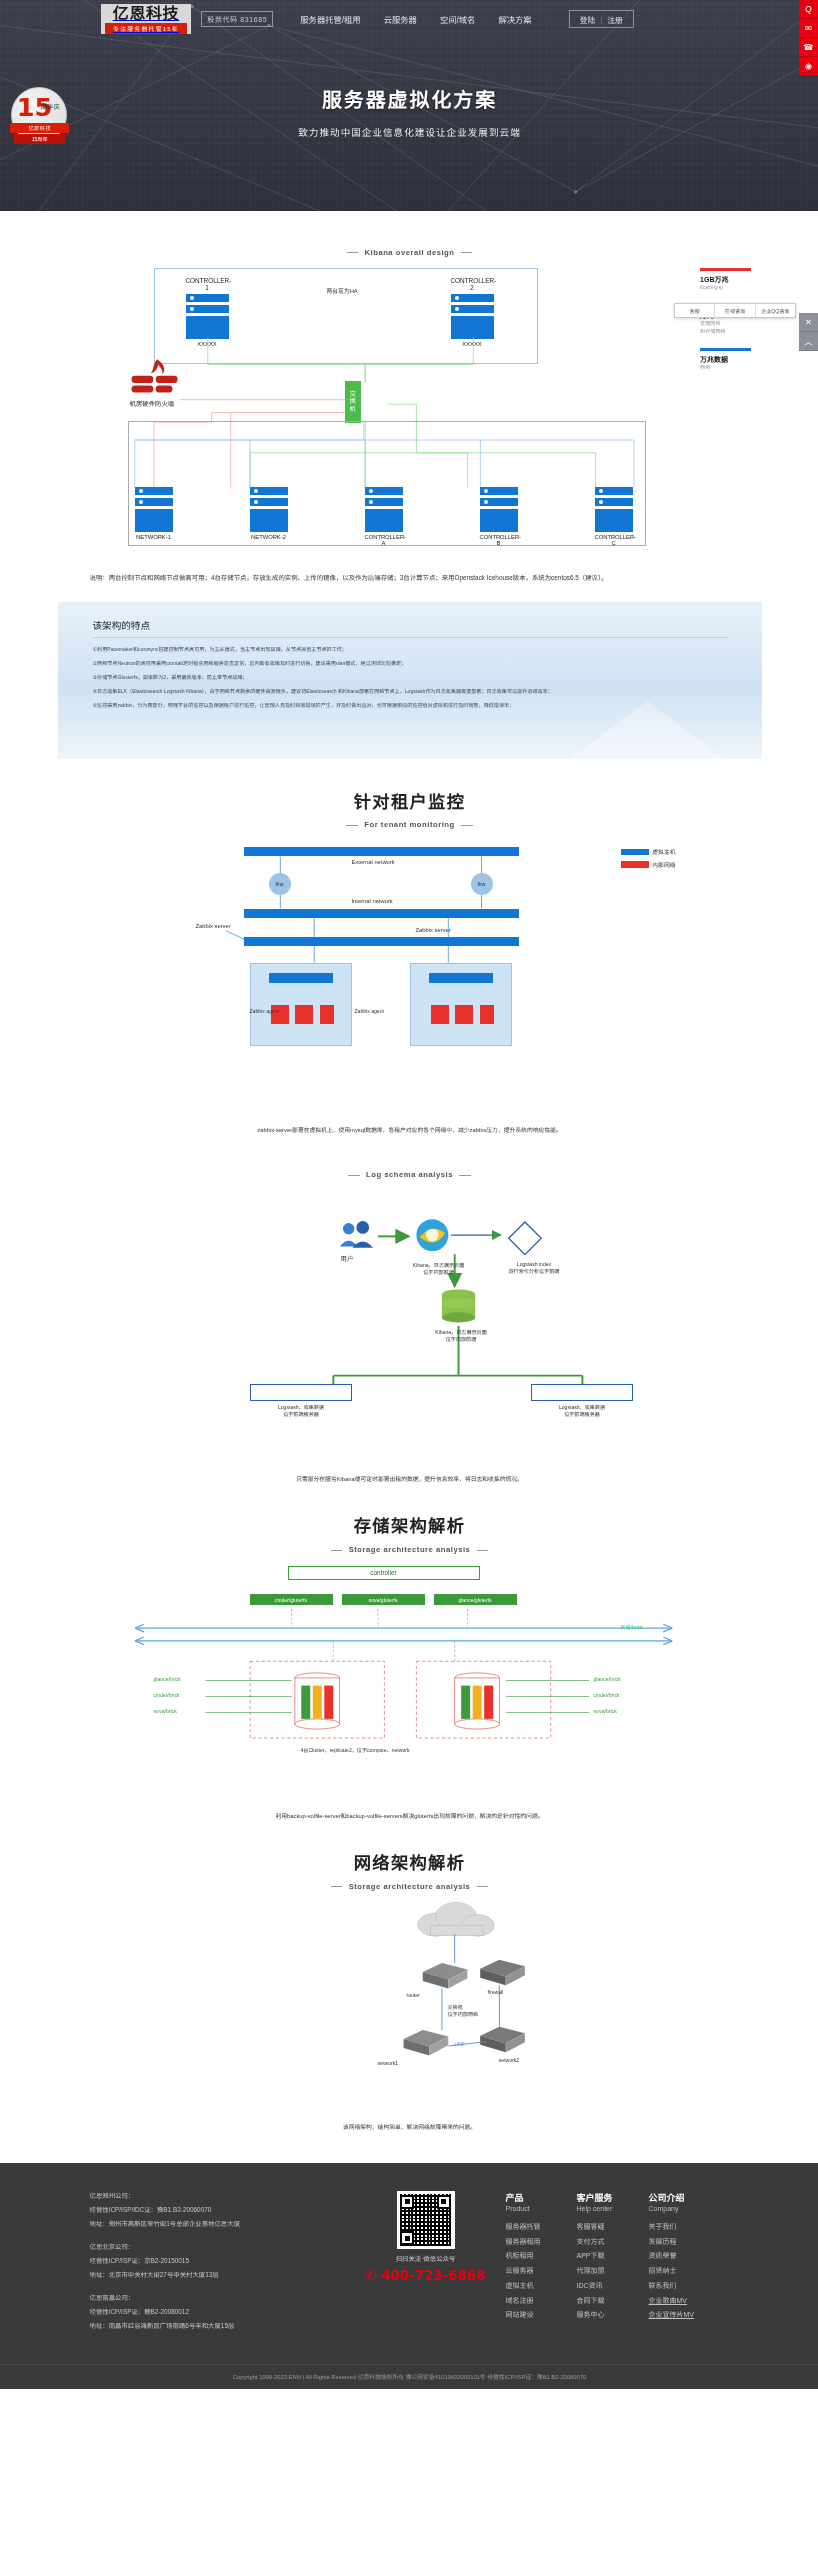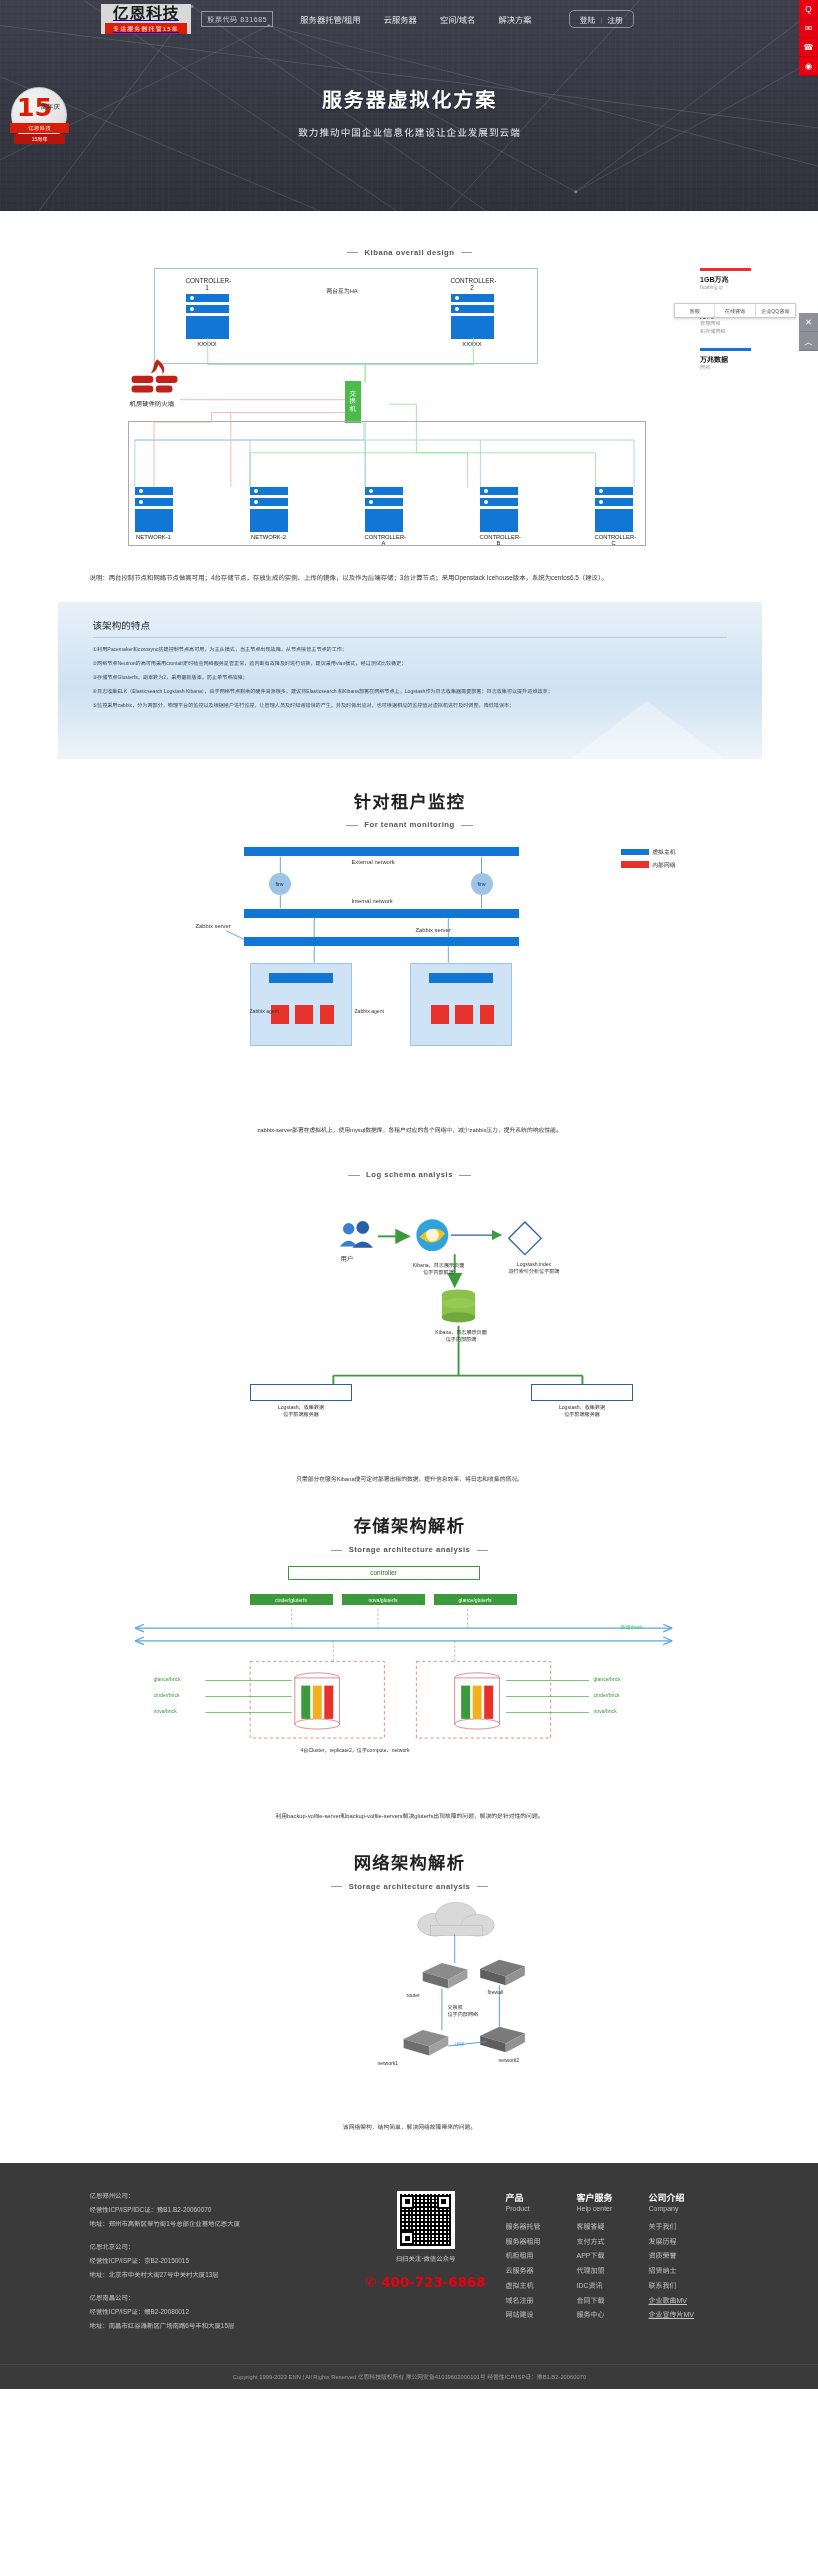--- a/index.html
+++ b/index.html
@@ -27,21 +27,21 @@
       repeating-linear-gradient(90deg, rgba(255,255,255,.05) 0 1.3px, transparent 1.3px 5.8px),
       repeating-linear-gradient(0deg, rgba(0,0,0,.15) 0 1.9px, transparent 1.9px 7px);}
   .hdr-lines{position:absolute;inset:0;}
   .navbar{position:relative;z-index:5;height:38px;display:flex;align-items:center;}
   .logo{display:flex;flex-direction:column;margin-left:101px;width:90px;background:#d8d8d8;padding:1.9px 3.8px 0;}
   .logo-main{font-size:16px;font-weight:bold;color:#1a1a1a;letter-spacing:0.6px;line-height:16.6px;text-align:center;font-family:"DejaVu Sans",sans-serif;}
   .logo-sub{background:#d81e06;color:#fff;font-size:5.8px;letter-spacing:1.3px;text-align:center;padding:0.6px 0 1.3px;margin-top:0.6px;}
   .stock-badge{margin-left:10.2px;border:0.6px solid #9295a3;color:#c9ccd6;font-size:7px;padding:1.9px 5.1px;letter-spacing:0.6px;}
   .nav-menu{display:flex;margin-left:27px;gap:23px;}
   .nav-menu a{color:#e3e5ec;font-size:8.3px;text-decoration:none;}
-  .auth{margin-left:37px;border:0.6px solid #8b8e9c;border-radius:5px;padding:2.6px 10.2px;color:#dfe1e8;font-size:7.7px;display:flex;gap:5.1px;align-items:center;}
+  .auth{margin-left:37px;border:0.6px solid #8b8e9c;border-radius:0;padding:2.6px 10.2px;color:#dfe1e8;font-size:7.7px;display:flex;gap:5.1px;align-items:center;}
   .auth span{cursor:pointer;}
   .auth .sep{color:#787b88;}
   .lang{position:absolute;right:0;top:0;width:18px;height:20.5px;background:#e60012;color:#fff;
         font-size:9px;font-weight:bold;display:flex;align-items:center;justify-content:center;z-index:6;}
   .banner{position:relative;z-index:4;text-align:center;padding-top:46px;}
   .banner h1{color:#fff;font-size:20px;font-weight:bold;letter-spacing:1.9px;text-shadow:0 1.3px 2.6px rgba(0,0,0,.5);}
   .banner p{color:#e9eaf0;font-size:9.6px;letter-spacing:1px;margin-top:11.5px;}
   
   .anniv{position:absolute;left:7.7px;top:83px;width:75px;height:75px;z-index:6;}
   .anniv .circ{position:absolute;left:3.8px;top:3.8px;width:56px;height:56px;border-radius:50%;
@@ -97,21 +97,21 @@
   .qr{width:58px;height:58px;margin:0 auto;background:#fff;position:relative;}
   .qr-inner{position:absolute;inset:3.2px;
      background-image:
        repeating-linear-gradient(90deg,#000 0 1.9px,#fff 1.9px 3.8px),
        repeating-linear-gradient(0deg,#000 0 1.9px,transparent 1.9px 3.8px);
      background-blend-mode:multiply;}
   .qr .eye{position:absolute;width:14px;height:14px;border:2.6px solid #000;background:#fff;}
   .qr .eye i{position:absolute;inset:2.6px;background:#000;}
   .qr .e1{left:3.8px;top:3.8px}.qr .e2{right:3.8px;top:3.8px}.qr .e3{left:3.8px;bottom:3.8px}
   .f-qr .qt{font-size:6.4px;margin-top:5.1px;color:#d0d0d0;}
-  .f-tel{margin-top:12px;color:#e60012;font-size:13.4px;font-weight:bold;font-family:"DejaVu Sans",sans-serif;}
+  .f-tel{margin-top:5px;color:#e60012;font-size:13.4px;font-weight:bold;font-family:"DejaVu Sans",sans-serif;}
   .f-cols{display:flex;gap:36px;padding-top:2.6px;}
   .f-col h4{font-size:9px;color:#fff;font-weight:bold;}
   .f-col .en{font-size:7px;color:#bdbdbd;margin:1.3px 0 7.7px;}
   .f-col a{display:block;font-size:7px;color:#c3c3c3;text-decoration:none;line-height:14.7px;}
   .f-col a.u{text-decoration:underline;}
   .copyright{border-top:0.6px solid #4b4b4b;margin-top:22px;padding:7.7px 0;text-align:center;
      font-size:5.8px;color:#9a9a9a;}
   .chat-pop{position:absolute;right:22px;top:303px;width:122px;background:#fff;border:0.6px solid #c9c9c9;
      box-shadow:0 0.6px 2.6px rgba(0,0,0,.18);z-index:15;}
   .chat-pop .row{display:flex;font-size:5.1px;color:#555;}

